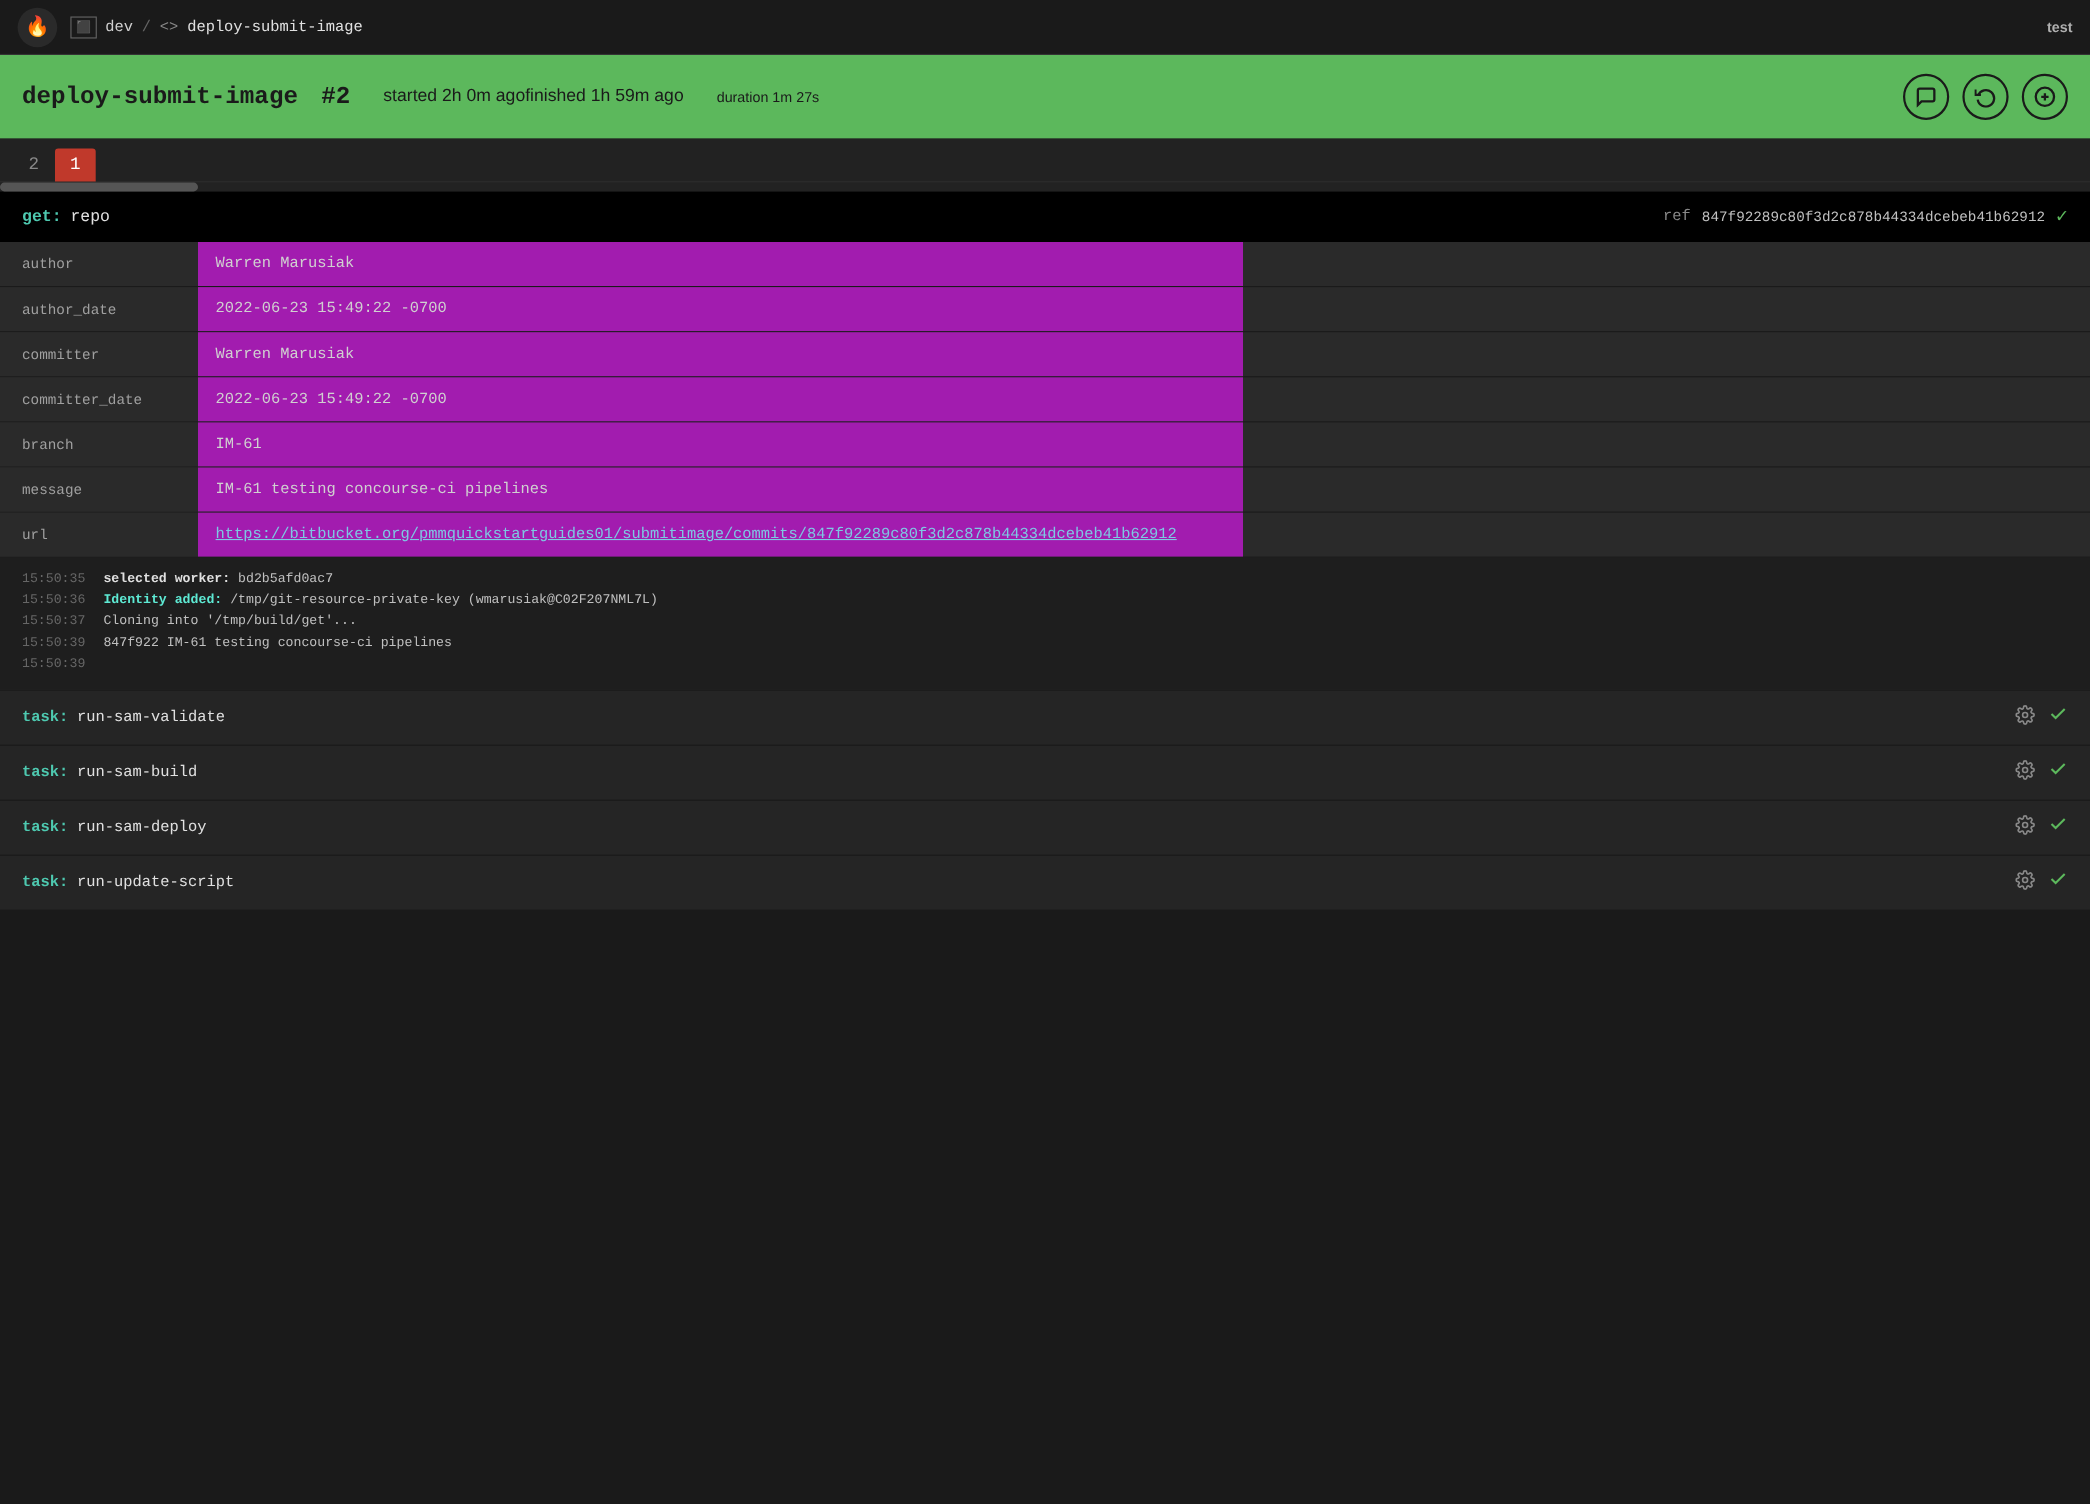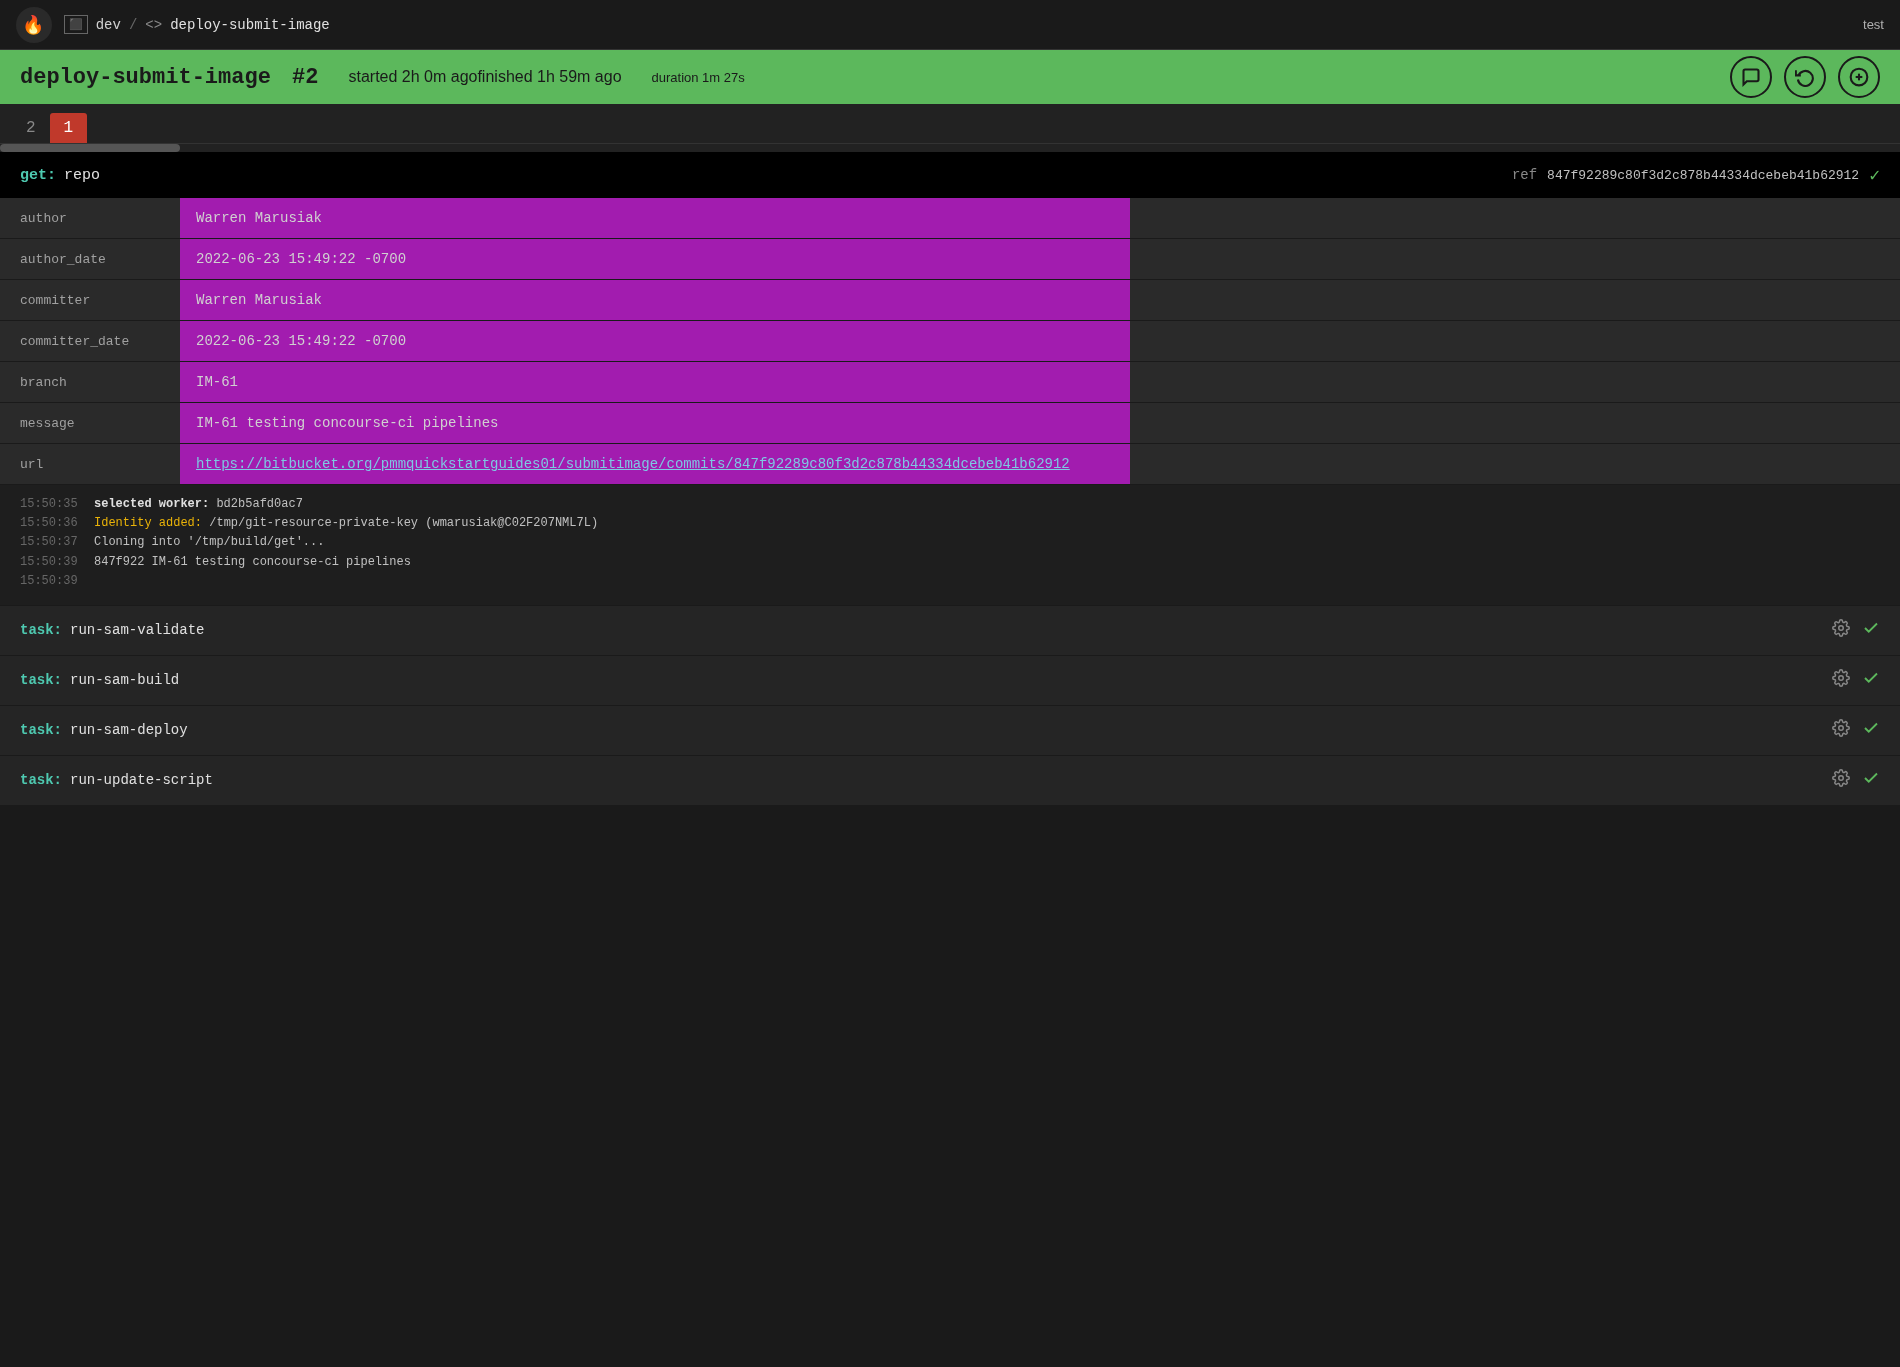--- a/index.html
+++ b/index.html
@@ -47,26 +47,27 @@
       color: #666;
     }
     .top-nav-breadcrumb .pipeline-name {
       color: #e0e0e0;
     }
     .top-nav-right {
       margin-left: auto;
       color: #b0b0b0;
       font-family: sans-serif;
       font-size: 13px;
+      font-weight: bold;
     }
 
     
     .build-header {
       background: #5cb85c;
-      height: 54px;
+      height: 76px;
       display: flex;
       align-items: center;
       padding: 0 20px;
       gap: 30px;
     }
     .build-title {
       font-size: 22px;
       font-weight: bold;
       color: #1a1a1a;
       font-family: 'Courier New', Courier, monospace;
@@ -361,21 +362,21 @@
       </div>
     </div>
 
   <div class="log-section" id="log-container">
       <div class="log-line">
         <span class="log-time">15:50:35</span>
         <span class="log-text"><span style="font-weight:bold;color:#e0e0e0;font-family:Liberation Mono, monospace;">selected worker:</span> bd2b5afd0ac7</span>
       </div>
       <div class="log-line">
         <span class="log-time">15:50:36</span>
-        <span class="log-text"><span style="font-weight:normal;color:#eab308;">Identity added:</span> /tmp/git-resource-private-key (wmarusiak@C02F207NML7L)</span>
+        <span class="log-text"><span style="font-weight:bold;color:#5eead4;">Identity added:</span> /tmp/git-resource-private-key (wmarusiak@C02F207NML7L)</span>
       </div>
       <div class="log-line">
         <span class="log-time">15:50:37</span>
         <span class="log-text">Cloning into '/tmp/build/get'...</span>
       </div>
       <div class="log-line">
         <span class="log-time">15:50:39</span>
         <span class="log-text">847f922 IM-61 testing concourse-ci pipelines</span>
       </div>
       <div class="log-line">

